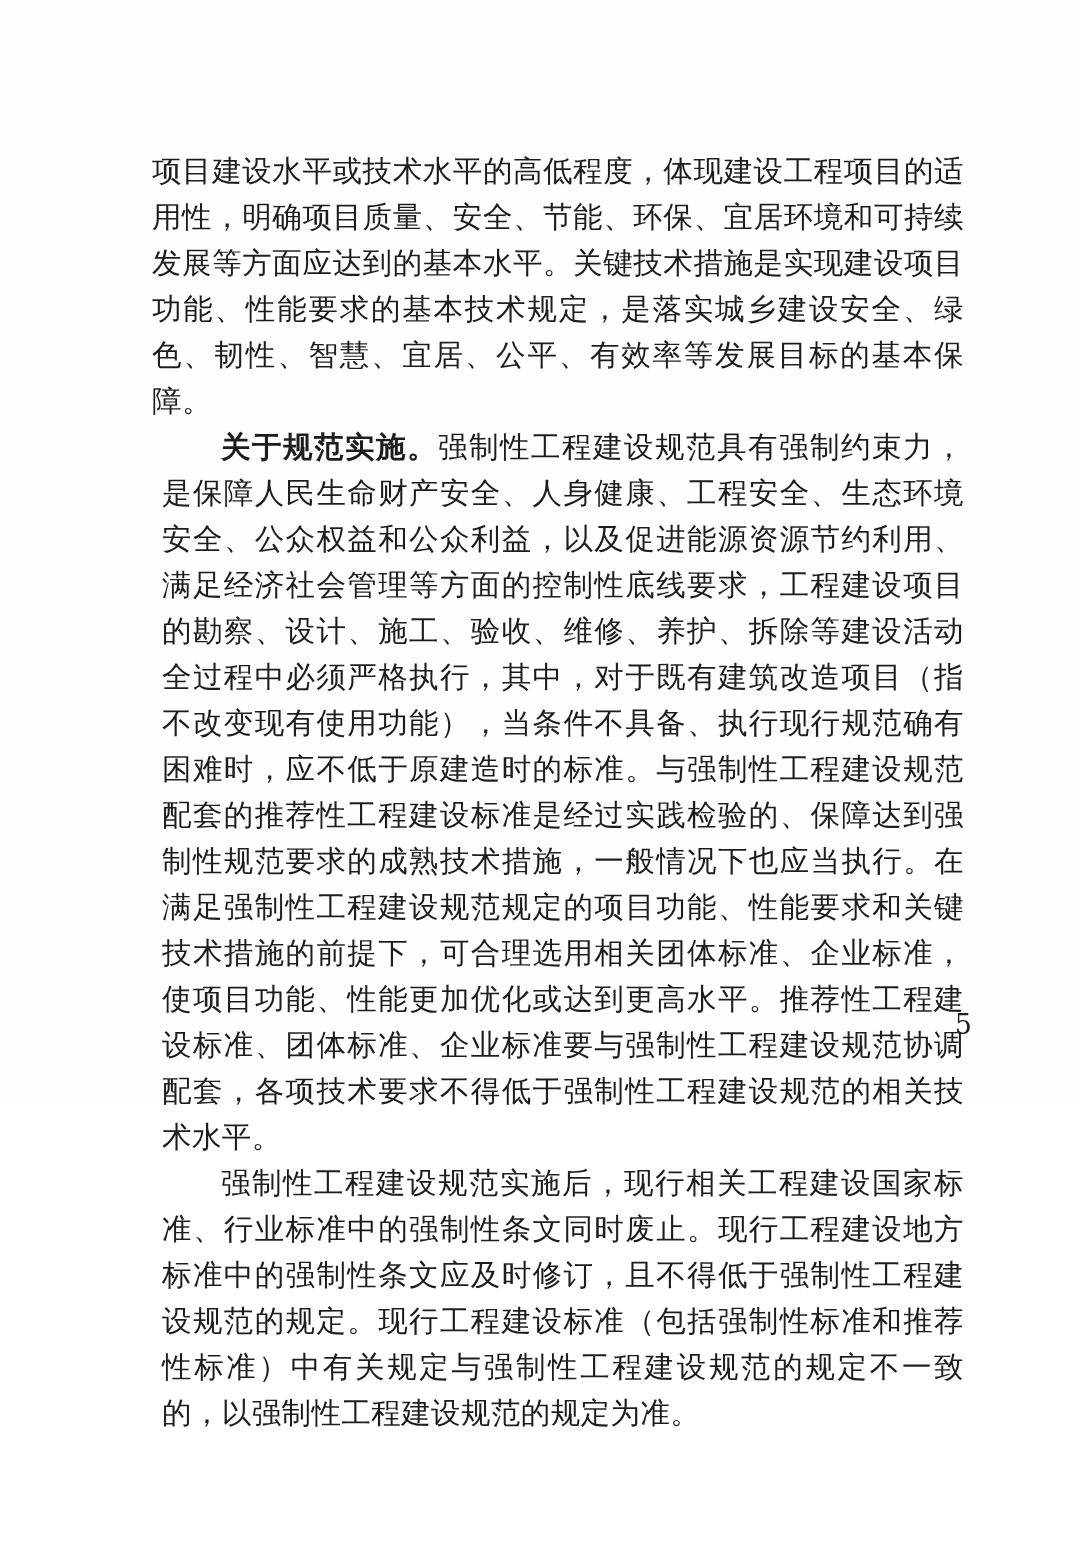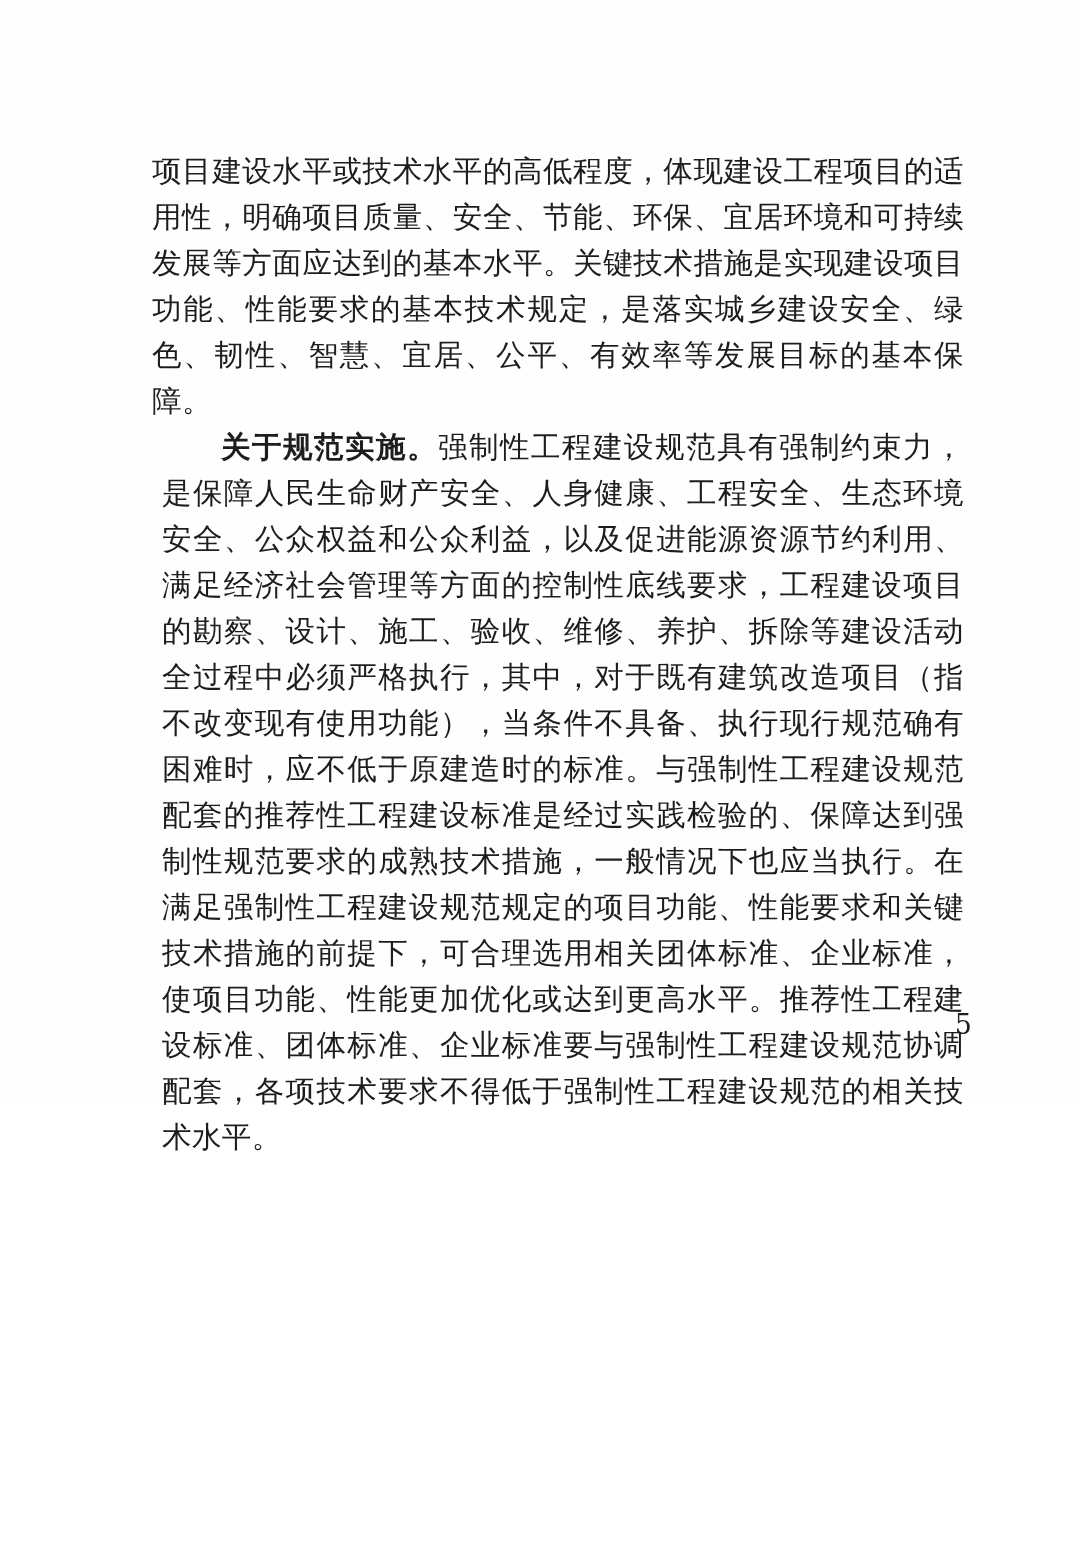--- a/index.html
+++ b/index.html
@@ -64,17 +64,20 @@
   <div class="content">
 
     <p class="para">
       <span>项目建设水平或技术水平的高低程度，体现建设工程项目的适用性，明确项目质量、安全、节能、环保、宜居环境和可持续发展等方面应达到的基本水平。关键技术措施是实现建设项目功能、性能要求的基本技术规定，是落实城乡建设安全、绿色、韧性、智慧、宜居、公平、有效率等发展目标的基本保障。</span>
     </p>
 
     <p class="para indent">
       <span class="lead">关于规范实施。</span><span>强制性工程建设规范具有强制约束力，是保障人民生命财产安全、人身健康、工程安全、生态环境安全、公众权益和公众利益，以及促进能源资源节约利用、满足经济社会管理等方面的控制性底线要求，工程建设项目的勘察、设计、施工、验收、维修、养护、拆除等建设活动全过程中必须严格执行，其中，对于既有建筑改造项目（指不改变现有使用功能），当条件不具备、执行现行规范确有困难时，应不低于原建造时的标准。与强制性工程建设规范配套的推荐性工程建设标准是经过实践检验的、保障达到强制性规范要求的成熟技术措施，一般情况下也应当执行。在满足强制性工程建设规范规定的项目功能、性能要求和关键技术措施的前提下，可合理选用相关团体标准、企业标准，使项目功能、性能更加优化或达到更高水平。推荐性工程建设标准、团体标准、企业标准要与强制性工程建设规范协调配套，各项技术要求不得低于强制性工程建设规范的相关技术水平。</span>
     </p>
 
+    <p class="para indent">
+      <span>强制性工程建设规范实施后，现行相关工程建设国家标准、行业标准中的强制性条文同时废止。现行工程建设地方标准中的强制性条文应及时修订，且不得低于强制性工程建设规范的规定。现行工程建设标准（包括强制性标准和推荐性标准）中有关规定与强制性工程建设规范的规定不一致的，以强制性工程建设规范的规定为准。</span>
+    </p>
 
   </div>
 
   <div class="page-number">5</div>
 </div>
 
 </body></html>

